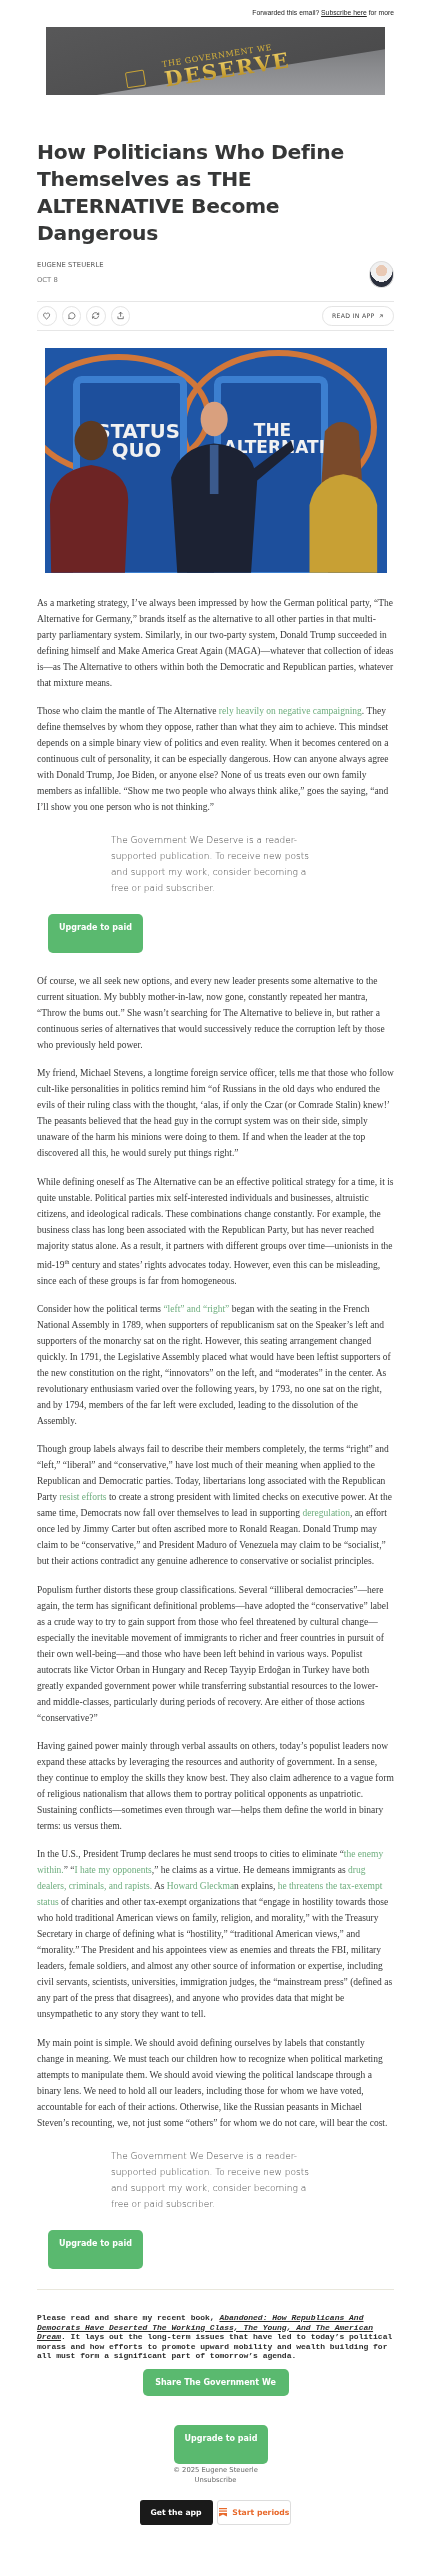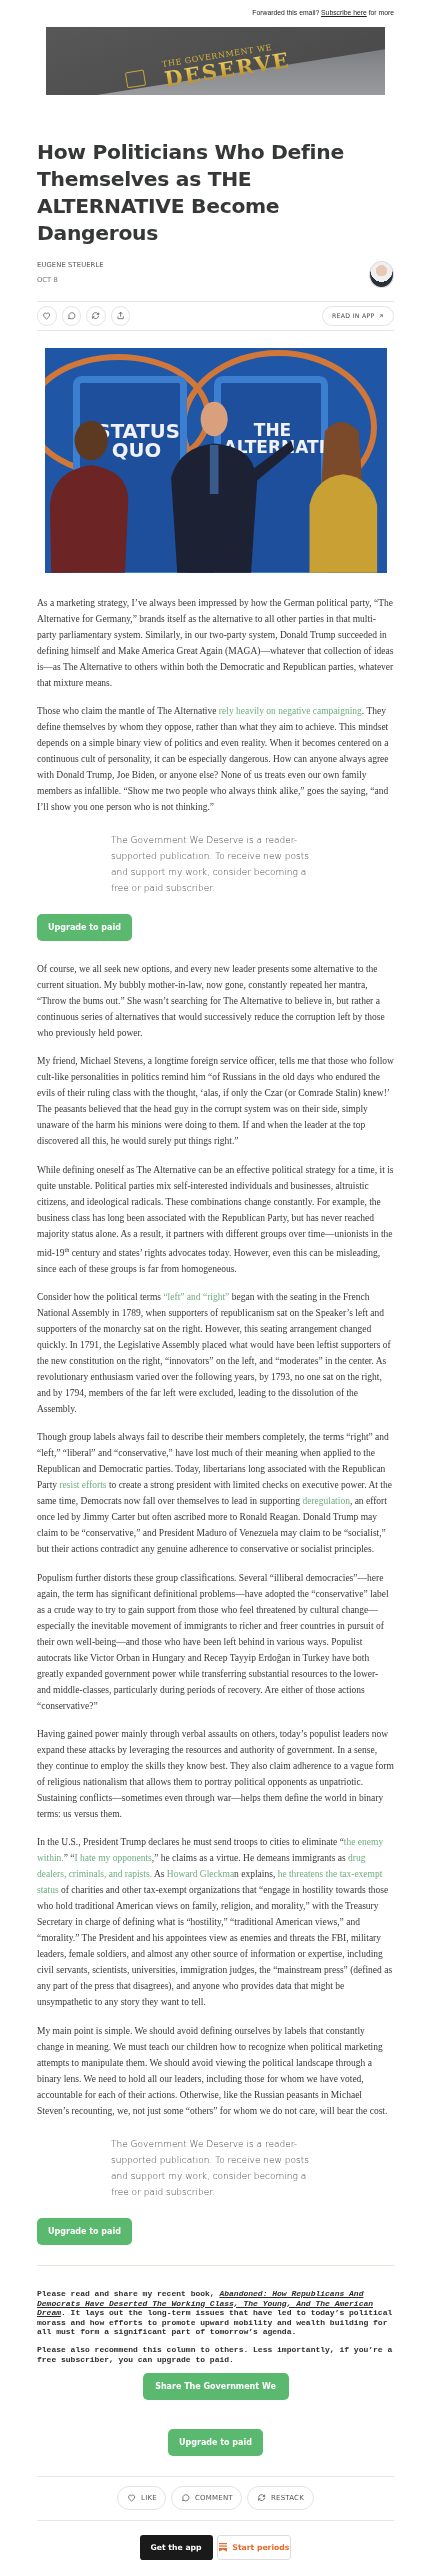--- a/index.html
+++ b/index.html
@@ -38,21 +38,21 @@
   .hero .door-text { position: absolute; color: #f1f1f1; font-weight: bold; text-align: center; font-family: "DejaVu Sans", sans-serif; line-height: 1; }
   .hero .person { position: absolute; bottom: 0; }
 
   .body-text { margin-top: 22px; font-family: "Liberation Serif", serif; font-size: 9.5px; line-height: 16px; color: #363737; }
   .body-text p { margin-bottom: 12.3px; }
   .body-text a { color: #6fae7f; text-decoration: none; }
   .body-text sup { font-size: 6.2px; }
 
   .subscribe-box { text-align: left; margin: 17px 0 19.7px; }
   .subscribe-box p { font-family: "DejaVu Sans", sans-serif; font-size: 9px; line-height: 16px; color: #444; width: 209px; margin: 0 auto; font-weight: 300; }
-  .btn-green { display: inline-block; background: #5ab96f; color: #fff; font-weight: bold; font-size: 8px; border-radius: 4.9px; padding: 0 11px; height: 27px; line-height: 27px; margin-top: 18.5px; font-family: "DejaVu Sans", sans-serif; }
+  .btn-green { display: inline-block; background: #5ab96f; color: #fff; font-weight: bold; font-size: 8px; border-radius: 4.9px; padding: 0 11px; height: 39px; line-height: 27px; margin-top: 18.5px; font-family: "DejaVu Sans", sans-serif; margin-left: 11px; }
 
   .hr { border: 0; border-top: 0.6px solid #e9e7dc; margin: 19.7px 0 23.4px; }
 
   .promo { font-family: Liberation Mono, monospace; font-weight: bold; font-size: 8px; line-height: 9.5px; color: #2d2d2d; }
   .promo p { margin-bottom: 8.6px; }
   .promo a { color: #2d2d2d; text-decoration: underline; font-style: italic; }
   .center { text-align: center; }
   .btn-share { display: inline-block; background: #5ab96f; color: #fff; font-weight: bold; font-size: 8px; border-radius: 4.9px; padding: 0 11px; width: 146px; height: 27px; line-height: 27px; font-family: "DejaVu Sans", sans-serif; }
 
   .footer-actions { border-top: 0.6px solid #e6e6e6; border-bottom: 0.6px solid #e6e6e6; margin-top: 19.7px; padding: 9.8px 0; display: flex; justify-content: center; gap: 4.9px; }
@@ -173,51 +173,34 @@
 
   <div class="subscribe-box">
     <p>The Government We Deserve is a reader-supported publication. To receive new posts and support my work, consider becoming a free or paid subscriber.</p>
     <a class="btn-green">Upgrade to paid</a>
   </div>
 
   <hr class="hr">
 
   <div class="promo">
     <p><span>Please read and share my recent book, </span><a href="#">Abandoned: How Republicans And Democrats Have Deserted The Working Class, The Young, And The American Dream</a><span>. It lays out the long-term issues that have led to today’s political morass and how efforts to promote upward mobility and wealth building for all must form a significant part of tomorrow’s agenda.</span></p>
-    <p>Please also recommend this column to others. Less importantly, if you’re a free subscriber, you can upgrade to paid.</p>
   </div>
 
   <div class="center">
     <a class="btn-share">Share The Government We Deserve</a>
   </div>
   <div class="center" style="margin-top:-1.2px">
     <a class="btn-green" style="margin-top:12.3px">Upgrade to paid</a>
   </div>
 
-  <div class="footer-actions">
-    <div class="pill">
-      <svg viewBox="0 0 24 24" fill="none" stroke="#555" stroke-width="2">
-          <path d="M12 21s-8-5.5-8-11a4.5 4.5 0 0 1 8-2.8A4.5 4.5 0 0 1 20 10c0 5.5-8 11-8 11z"></path>
-        </svg>
-      <span>LIKE</span>
-    </div>
-    <div class="pill">
-      <svg viewBox="0 0 24 24" fill="none" stroke="#555" stroke-width="2">
-          <path d="M4 20l1.5-4A8 8 0 1 1 8 19z"></path>
-        </svg>
-      <span>COMMENT</span>
-    </div>
-    <div class="pill">
-      <svg viewBox="0 0 24 24" fill="none" stroke="#555" stroke-width="2">
-          <path d="M4 12a8 8 0 0 1 14-5l2 2M20 12a8 8 0 0 1-14 5l-2-2M20 4v5h-5M4 20v-5h5"></path>
-        </svg>
-      <span>RESTACK</span>
-    </div>
-  </div>
-
+
+  <div class="copyright">
+    <div>© 2025 Eugene Steuerle</div>
+    <a href="#">Unsubscribe</a>
+  </div>
 
   <div class="bottom-buttons">
     <div class="get-app">Get the app</div>
     <div class="start-writing">
       <svg width="8" height="8.6" viewBox="0 0 13 14">
           <rect x="0" y="0" width="13" height="2" fill="#e8692a"></rect>
           <rect x="0" y="4" width="13" height="2" fill="#e8692a"></rect>
           <path d="M0 8 H13 V14 L6.5 10.5 L0 14 Z" fill="#e8692a"></path>
         </svg>
       <span>Start periods</span>

